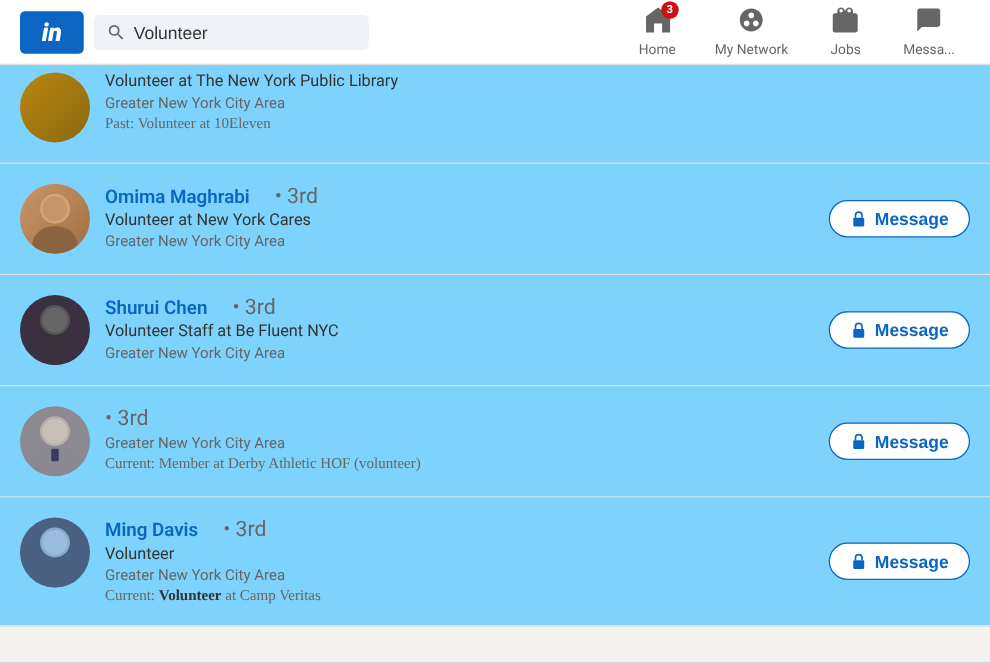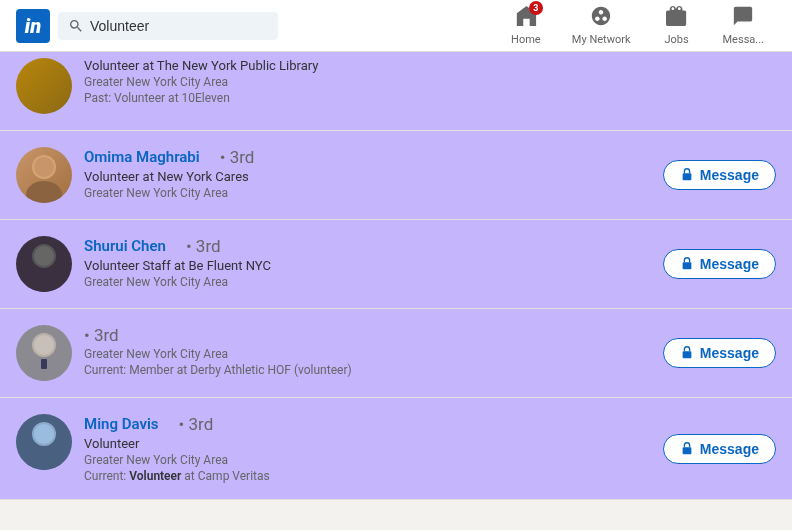--- a/index.html
+++ b/index.html
@@ -17,21 +17,21 @@
       border-bottom: 1px solid #e0dfdc;
       height: 52px;
       display: flex;
       align-items: center;
       padding: 0 16px;
       position: sticky;
       top: 0;
       z-index: 100;
     }
     .linkedin-logo {
-      width: 34px;
+      width: 51px;
       height: 34px;
       background: #0a66c2;
       border-radius: 4px;
       display: flex;
       align-items: center;
       justify-content: center;
       flex-shrink: 0;
       margin-right: 8px;
     }
     .linkedin-logo span {
@@ -111,21 +111,21 @@
       justify-content: center;
     }
     .nav-item.truncated .nav-label {
       max-width: 50px;
       overflow: hidden;
       text-overflow: ellipsis;
     }
 
     
     .results-container {
-      background: #c4b5fd;
+      background: #7dd3fc;
       margin: 0;
       padding: 0;
     }
 
     .result-item {
       display: flex;
       align-items: flex-start;
       padding: 16px 16px;
       border-bottom: 1px solid #e0dfdc;
       position: relative;
@@ -177,29 +177,30 @@
       margin-bottom: 2px;
     }
     .result-location {
       font-size: 12px;
       color: #666;
       margin-bottom: 2px;
     }
     .result-extra {
       font-size: 12px;
       color: #666;
+      font-family: Liberation Serif, serif;
     }
     .result-extra strong {
       color: #333;
       font-weight: 600;
     }
 
     .message-btn {
       display: flex;
-      align-items: flex-start;
+      align-items: center;
       gap: 6px;
       border: 1.5px solid #0a66c2;
       border-radius: 20px;
       padding: 6px 16px;
       color: #0a66c2;
       font-size: 14px;
       font-weight: 600;
       background: #fff;
       cursor: pointer;
       white-space: nowrap;

